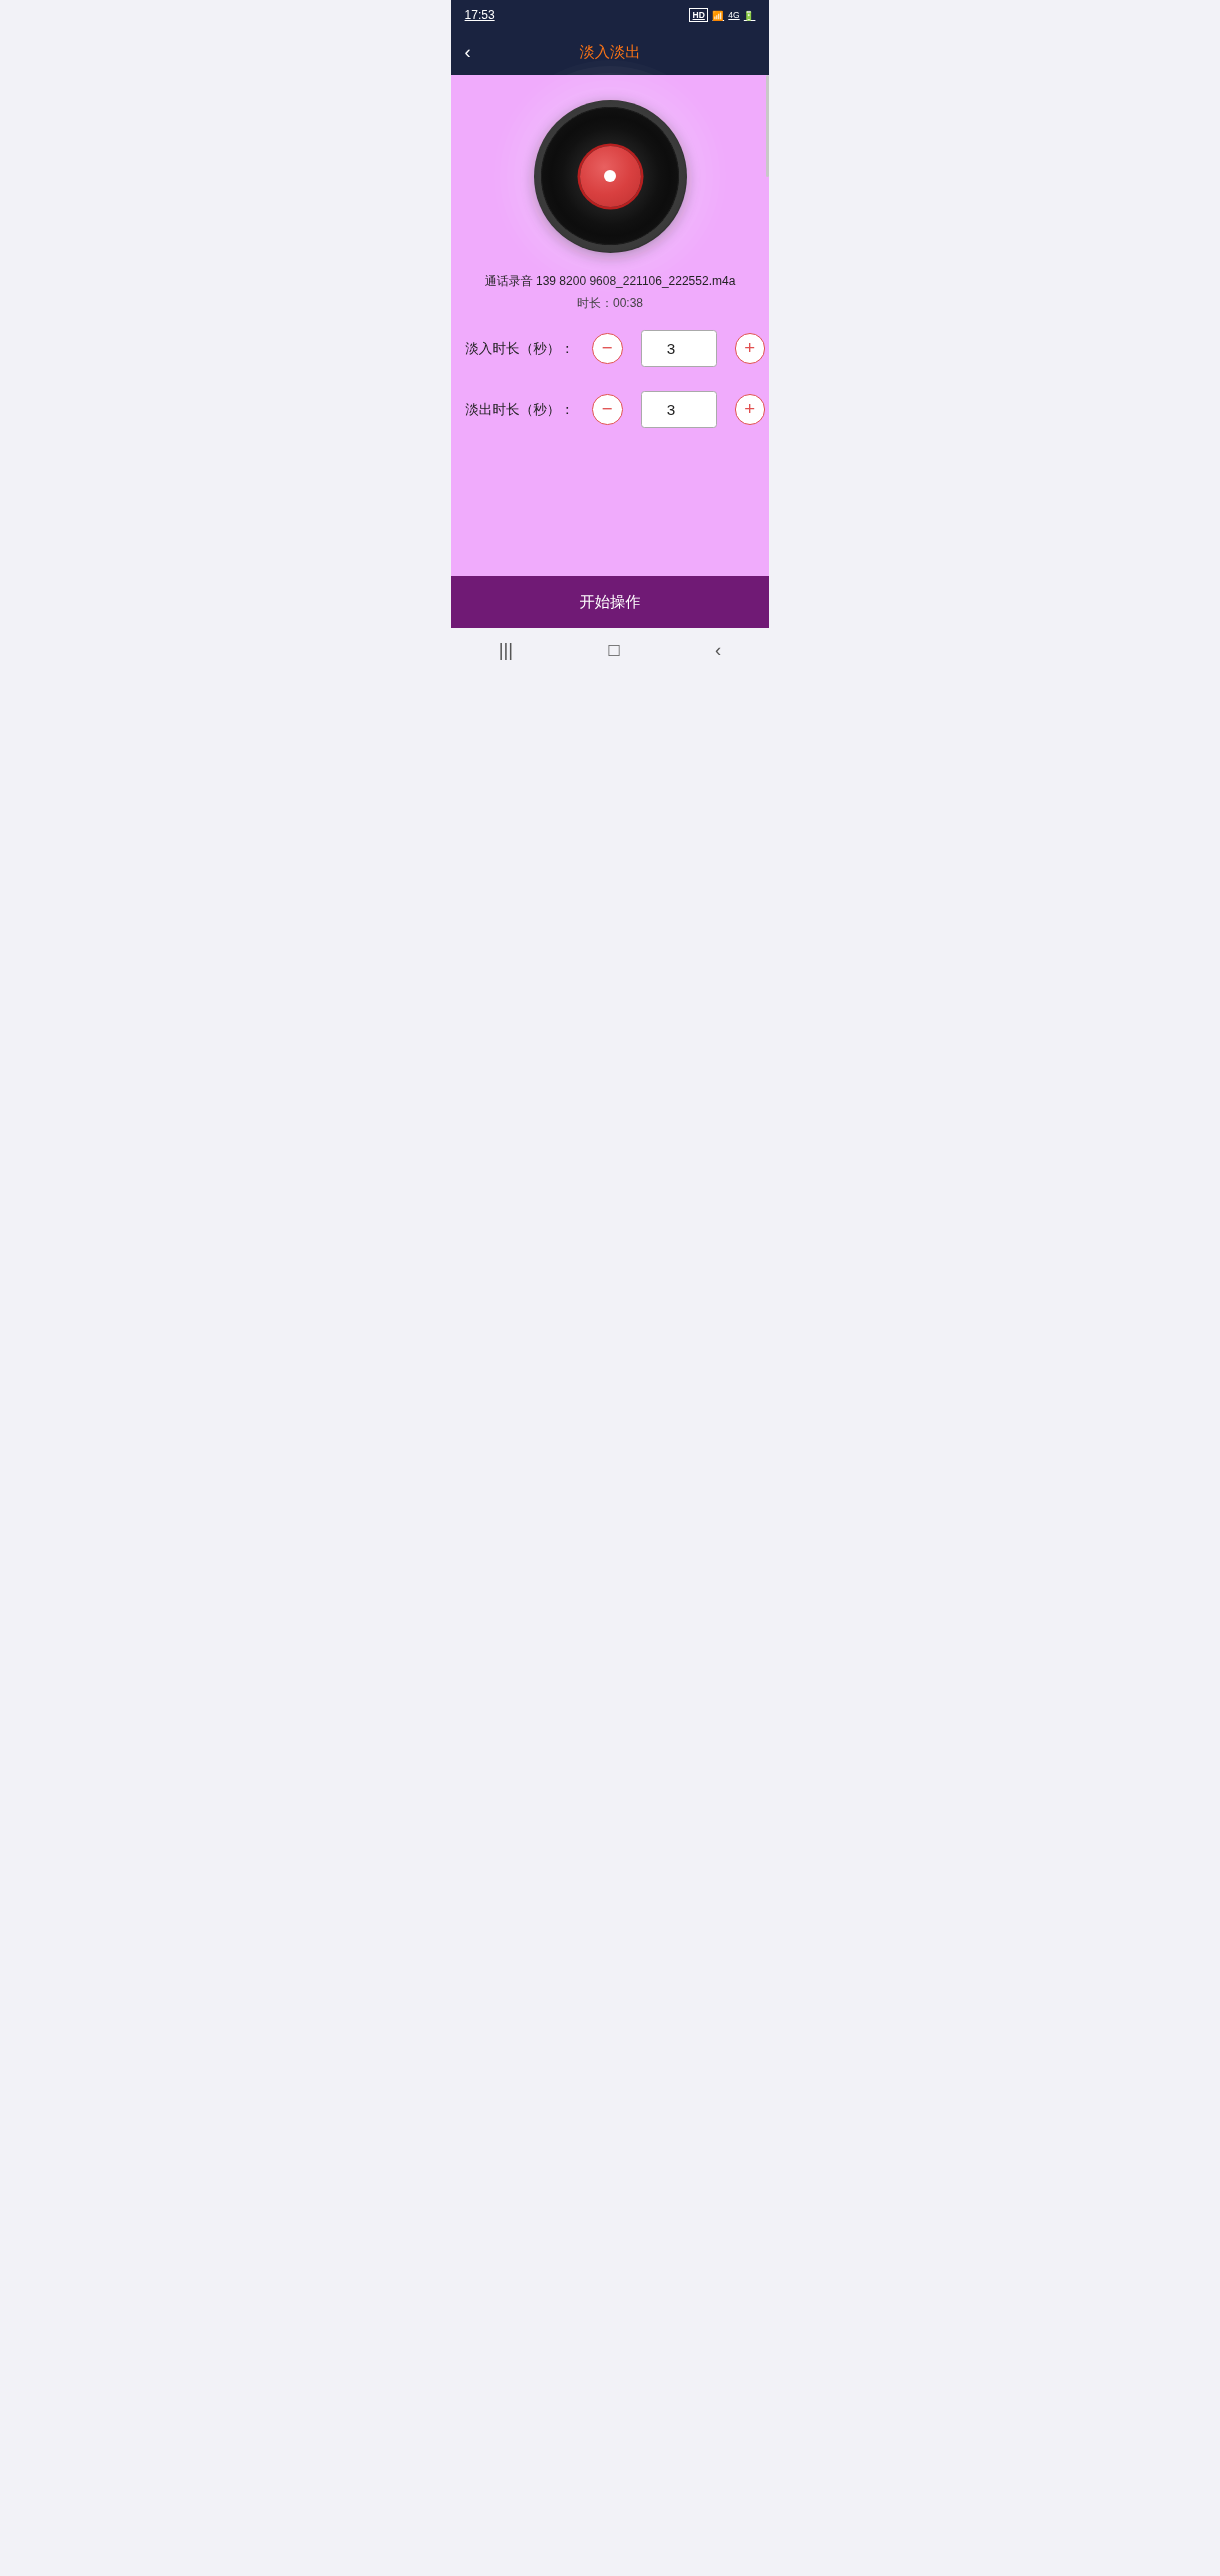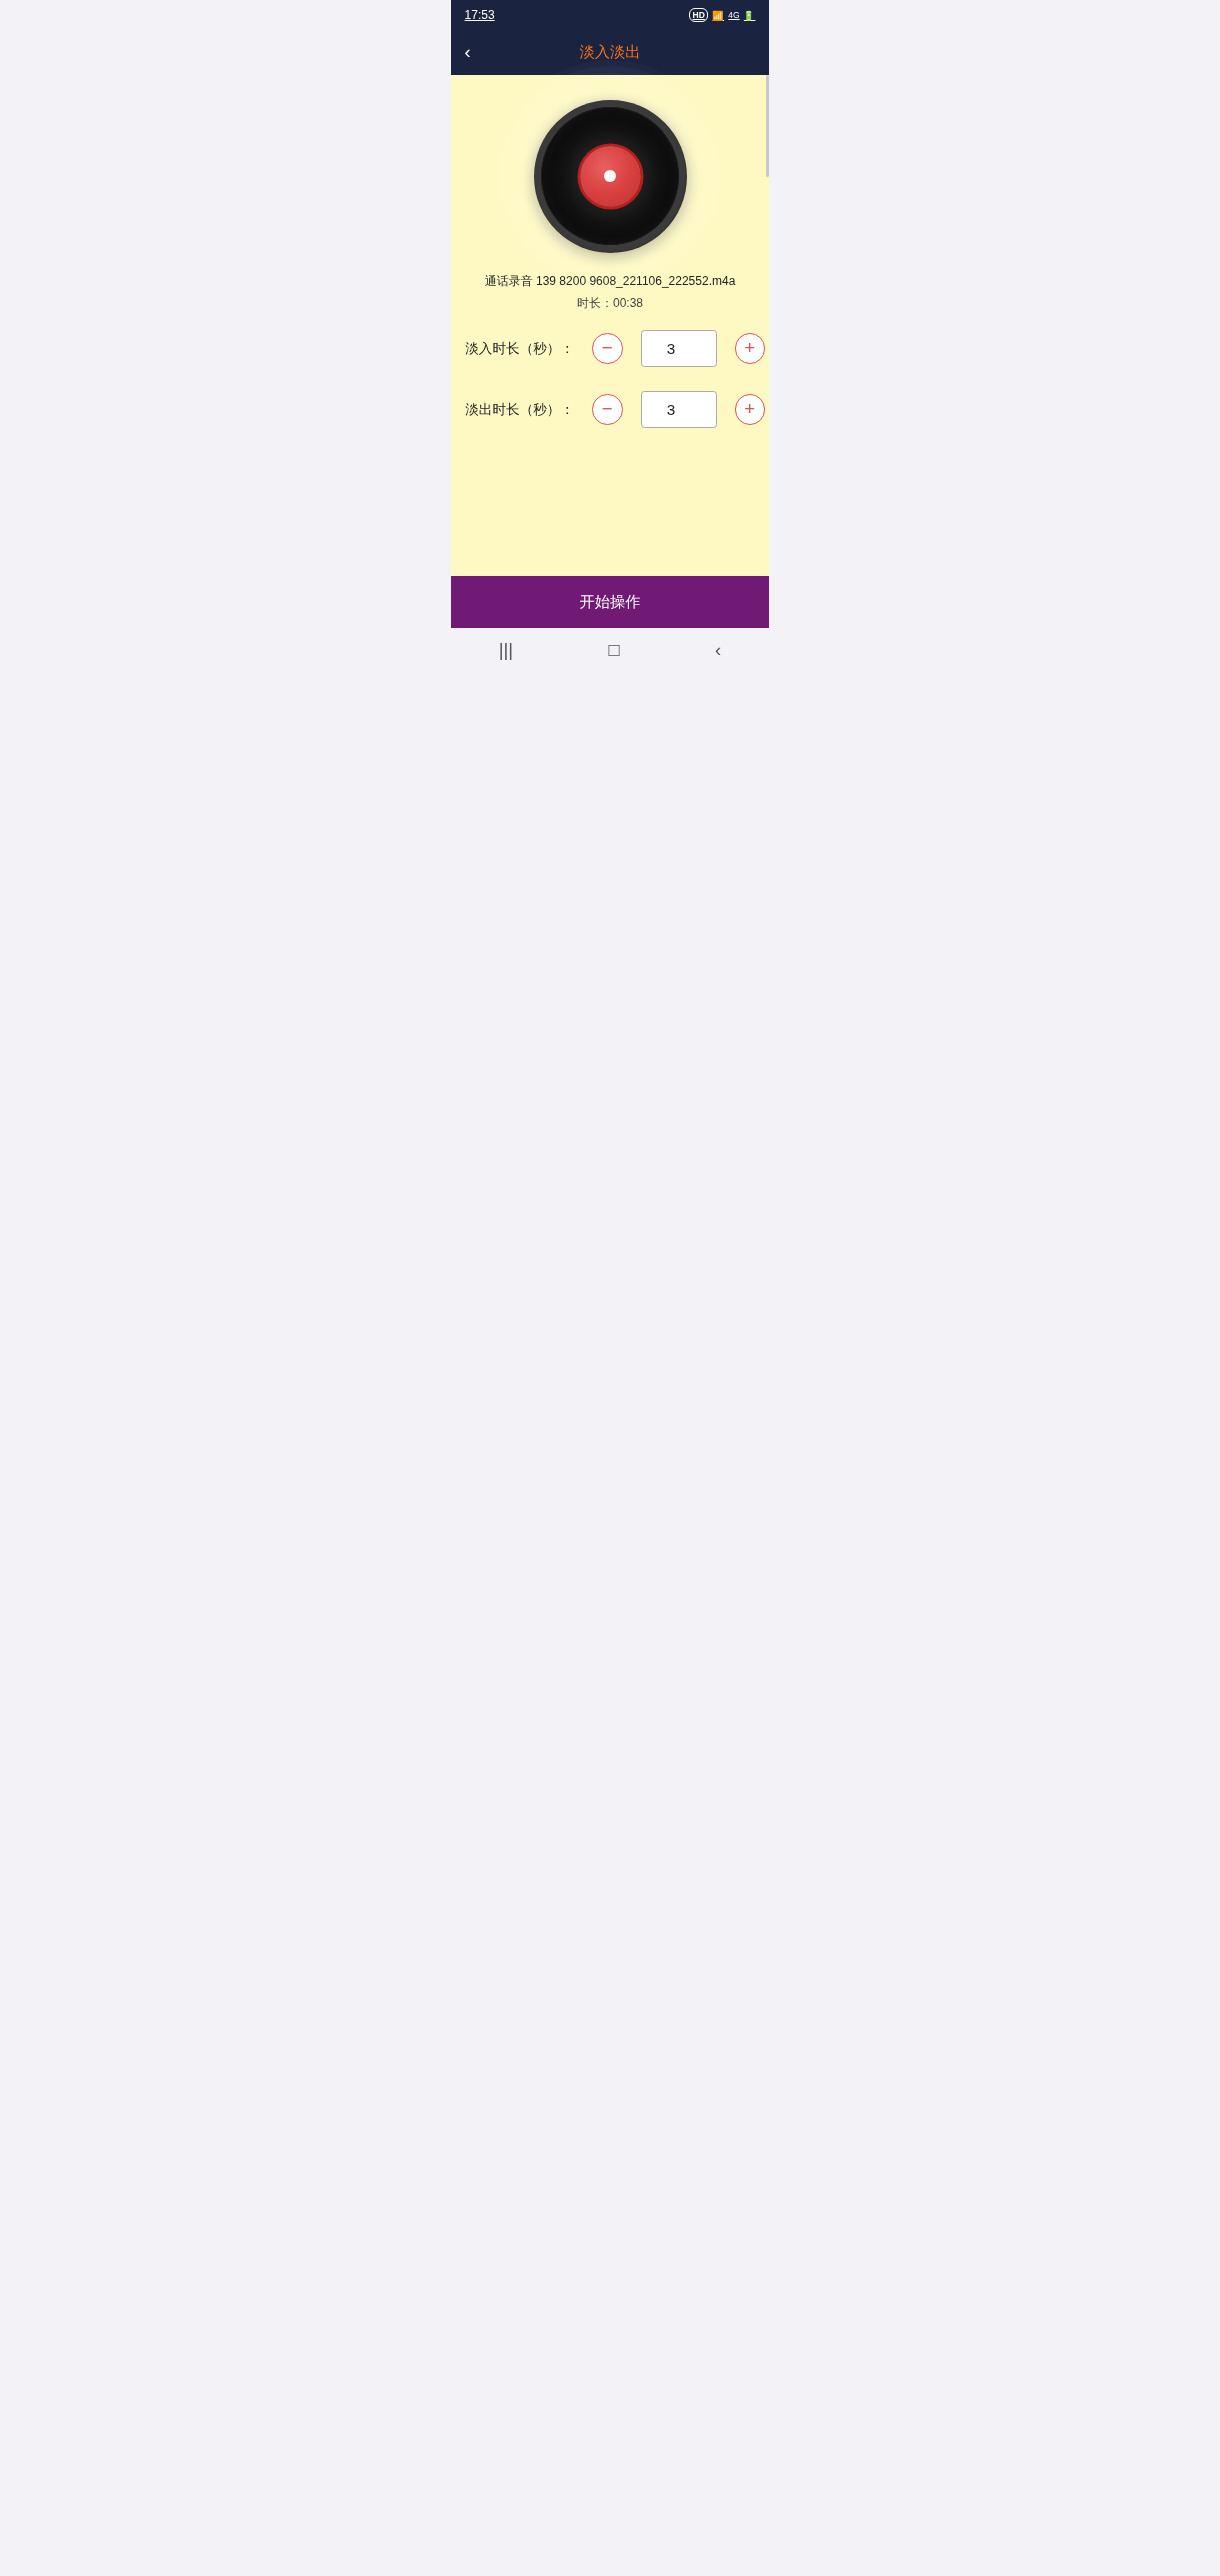--- a/index.html
+++ b/index.html
@@ -35,21 +35,21 @@
       display: flex;
       align-items: center;
       gap: 4.2px;
       font-size: 9.3px;
     }
     .status-hd {
       font-size: 8.5px;
       font-weight: bold;
       border: 0.8px solid white;
       padding: 0.8px 2.5px;
-      border-radius: 6px;
+      border-radius: 0;
     }
 
     
     .header {
       background: #1a2340;
       color: white;
       display: flex;
       align-items: center;
       justify-content: center;
       padding: 12px 13.6px;
@@ -81,21 +81,21 @@
       border-radius: 1.7px;
     }
 
     
     .main-content {
       flex: 1;
       display: flex;
       flex-direction: column;
       align-items: center;
       padding: 25.4px 17px 17px;
-      background: #fef9c3;
+      background: #f0abfc;
     }
 
     
     .vinyl-container {
       width: 153px;
       height: 153px;
       position: relative;
       margin-bottom: 20.3px;
     }
 

